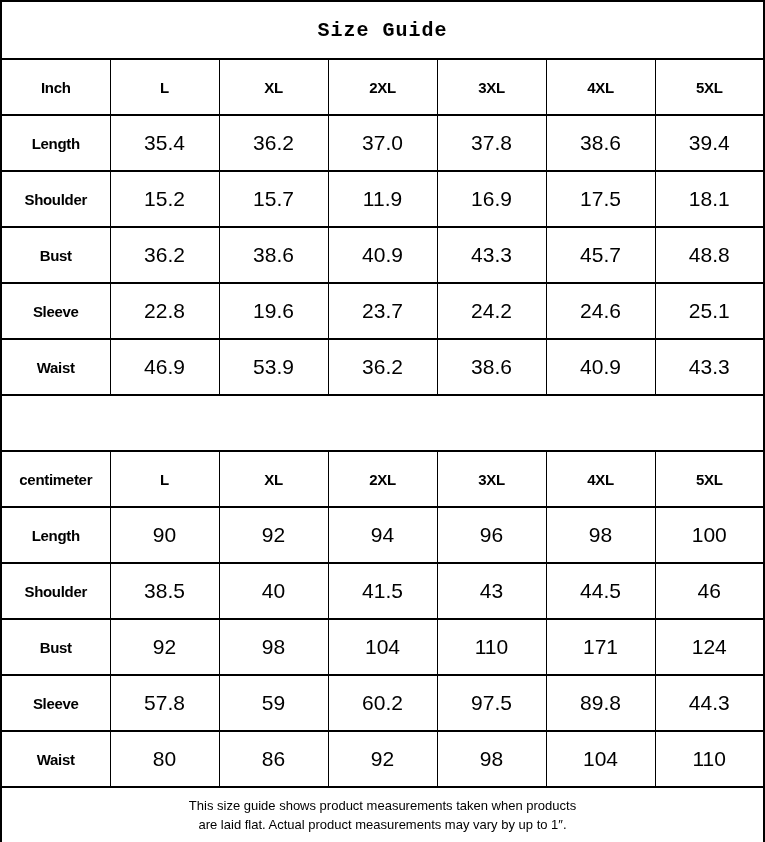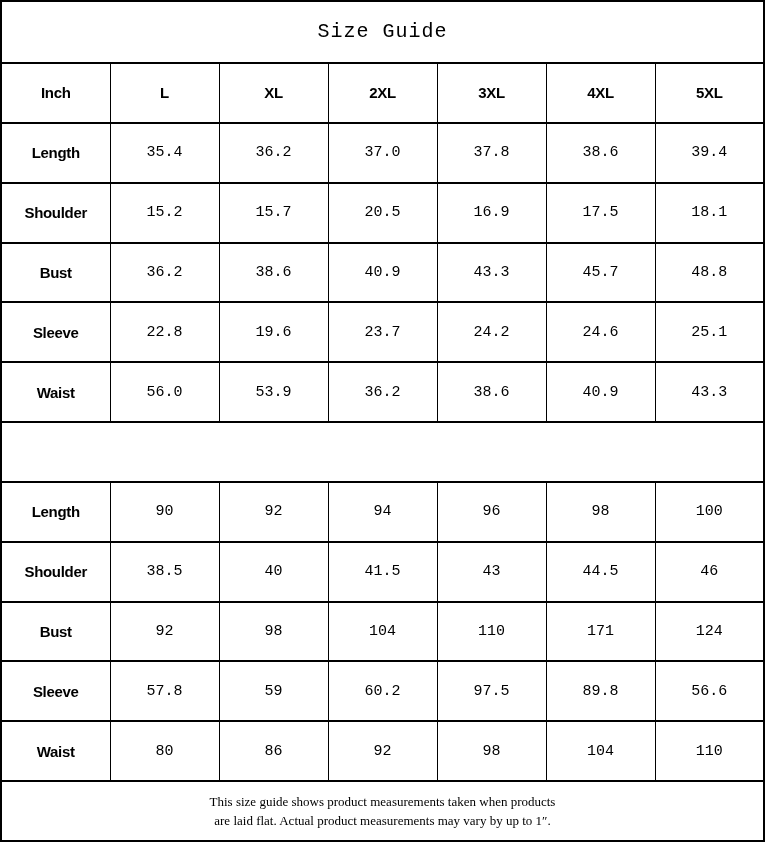--- a/index.html
+++ b/index.html
@@ -30,36 +30,36 @@
     padding: 0;
     color: #000000;
     overflow: hidden;
   }
   tr.title-row { height: 58px; }
   tr.head-row, tr.data-row, tr.spacer-row { height: 56px; padding-left: 48px; }
   tr.footer-row { height: 56px; }
   .title {
     font-family: "Liberation Mono", "DejaVu Sans Mono", monospace;
     font-size: 20px;
-    font-weight: normal;
+    font-weight: bold;
     letter-spacing: 1px;
   }
   .hd {
     font-family: "Liberation Sans", sans-serif;
     font-weight: bold;
     font-size: 15px;
     letter-spacing: -0.3px;
   }
   .val {
-    font-family: Liberation Mono, monospace;
+    font-family: Liberation Sans, sans-serif;
     font-weight: normal;
-    font-size: 15px;
+    font-size: 21px;
   }
   .footer {
-    font-family: Liberation Serif, serif;
+    font-family: Liberation Sans, sans-serif;
     font-size: 13px;
     line-height: 19px;
     margin-top: 21px;
   }
 </style>
 </head>
 <body>
 
 <div class="page">
   <table class="size-guide">
@@ -93,21 +93,21 @@
         <td class="val">36.2</td>
         <td class="val">37.0</td>
         <td class="val">37.8</td>
         <td class="val">38.6</td>
         <td class="val">39.4</td>
       </tr>
       <tr class="data-row">
         <td class="hd">Shoulder</td>
         <td class="val">15.2</td>
         <td class="val">15.7</td>
-        <td class="val">20.5</td>
+        <td class="val">11.9</td>
         <td class="val">16.9</td>
         <td class="val">17.5</td>
         <td class="val">18.1</td>
       </tr>
       <tr class="data-row">
         <td class="hd">Bust</td>
         <td class="val">36.2</td>
         <td class="val">38.6</td>
         <td class="val">40.9</td>
         <td class="val">43.3</td>
@@ -118,32 +118,41 @@
         <td class="hd">Sleeve</td>
         <td class="val">22.8</td>
         <td class="val">19.6</td>
         <td class="val">23.7</td>
         <td class="val">24.2</td>
         <td class="val">24.6</td>
         <td class="val">25.1</td>
       </tr>
       <tr class="data-row">
         <td class="hd">Waist</td>
-        <td class="val">56.0</td>
+        <td class="val">46.9</td>
         <td class="val">53.9</td>
         <td class="val">36.2</td>
         <td class="val">38.6</td>
         <td class="val">40.9</td>
         <td class="val">43.3</td>
       </tr>
 
       <tr class="spacer-row">
         <td colspan="7"></td>
       </tr>
 
+      <tr class="head-row">
+        <td class="hd">centimeter</td>
+        <td class="hd">L</td>
+        <td class="hd">XL</td>
+        <td class="hd">2XL</td>
+        <td class="hd">3XL</td>
+        <td class="hd">4XL</td>
+        <td class="hd">5XL</td>
+      </tr>
 
       <tr class="data-row">
         <td class="hd">Length</td>
         <td class="val">90</td>
         <td class="val">92</td>
         <td class="val">94</td>
         <td class="val">96</td>
         <td class="val">98</td>
         <td class="val">100</td>
       </tr>
@@ -165,21 +174,21 @@
         <td class="val">171</td>
         <td class="val">124</td>
       </tr>
       <tr class="data-row">
         <td class="hd">Sleeve</td>
         <td class="val">57.8</td>
         <td class="val">59</td>
         <td class="val">60.2</td>
         <td class="val">97.5</td>
         <td class="val">89.8</td>
-        <td class="val">56.6</td>
+        <td class="val">44.3</td>
       </tr>
       <tr class="data-row">
         <td class="hd">Waist</td>
         <td class="val">80</td>
         <td class="val">86</td>
         <td class="val">92</td>
         <td class="val">98</td>
         <td class="val">104</td>
         <td class="val">110</td>
       </tr>

